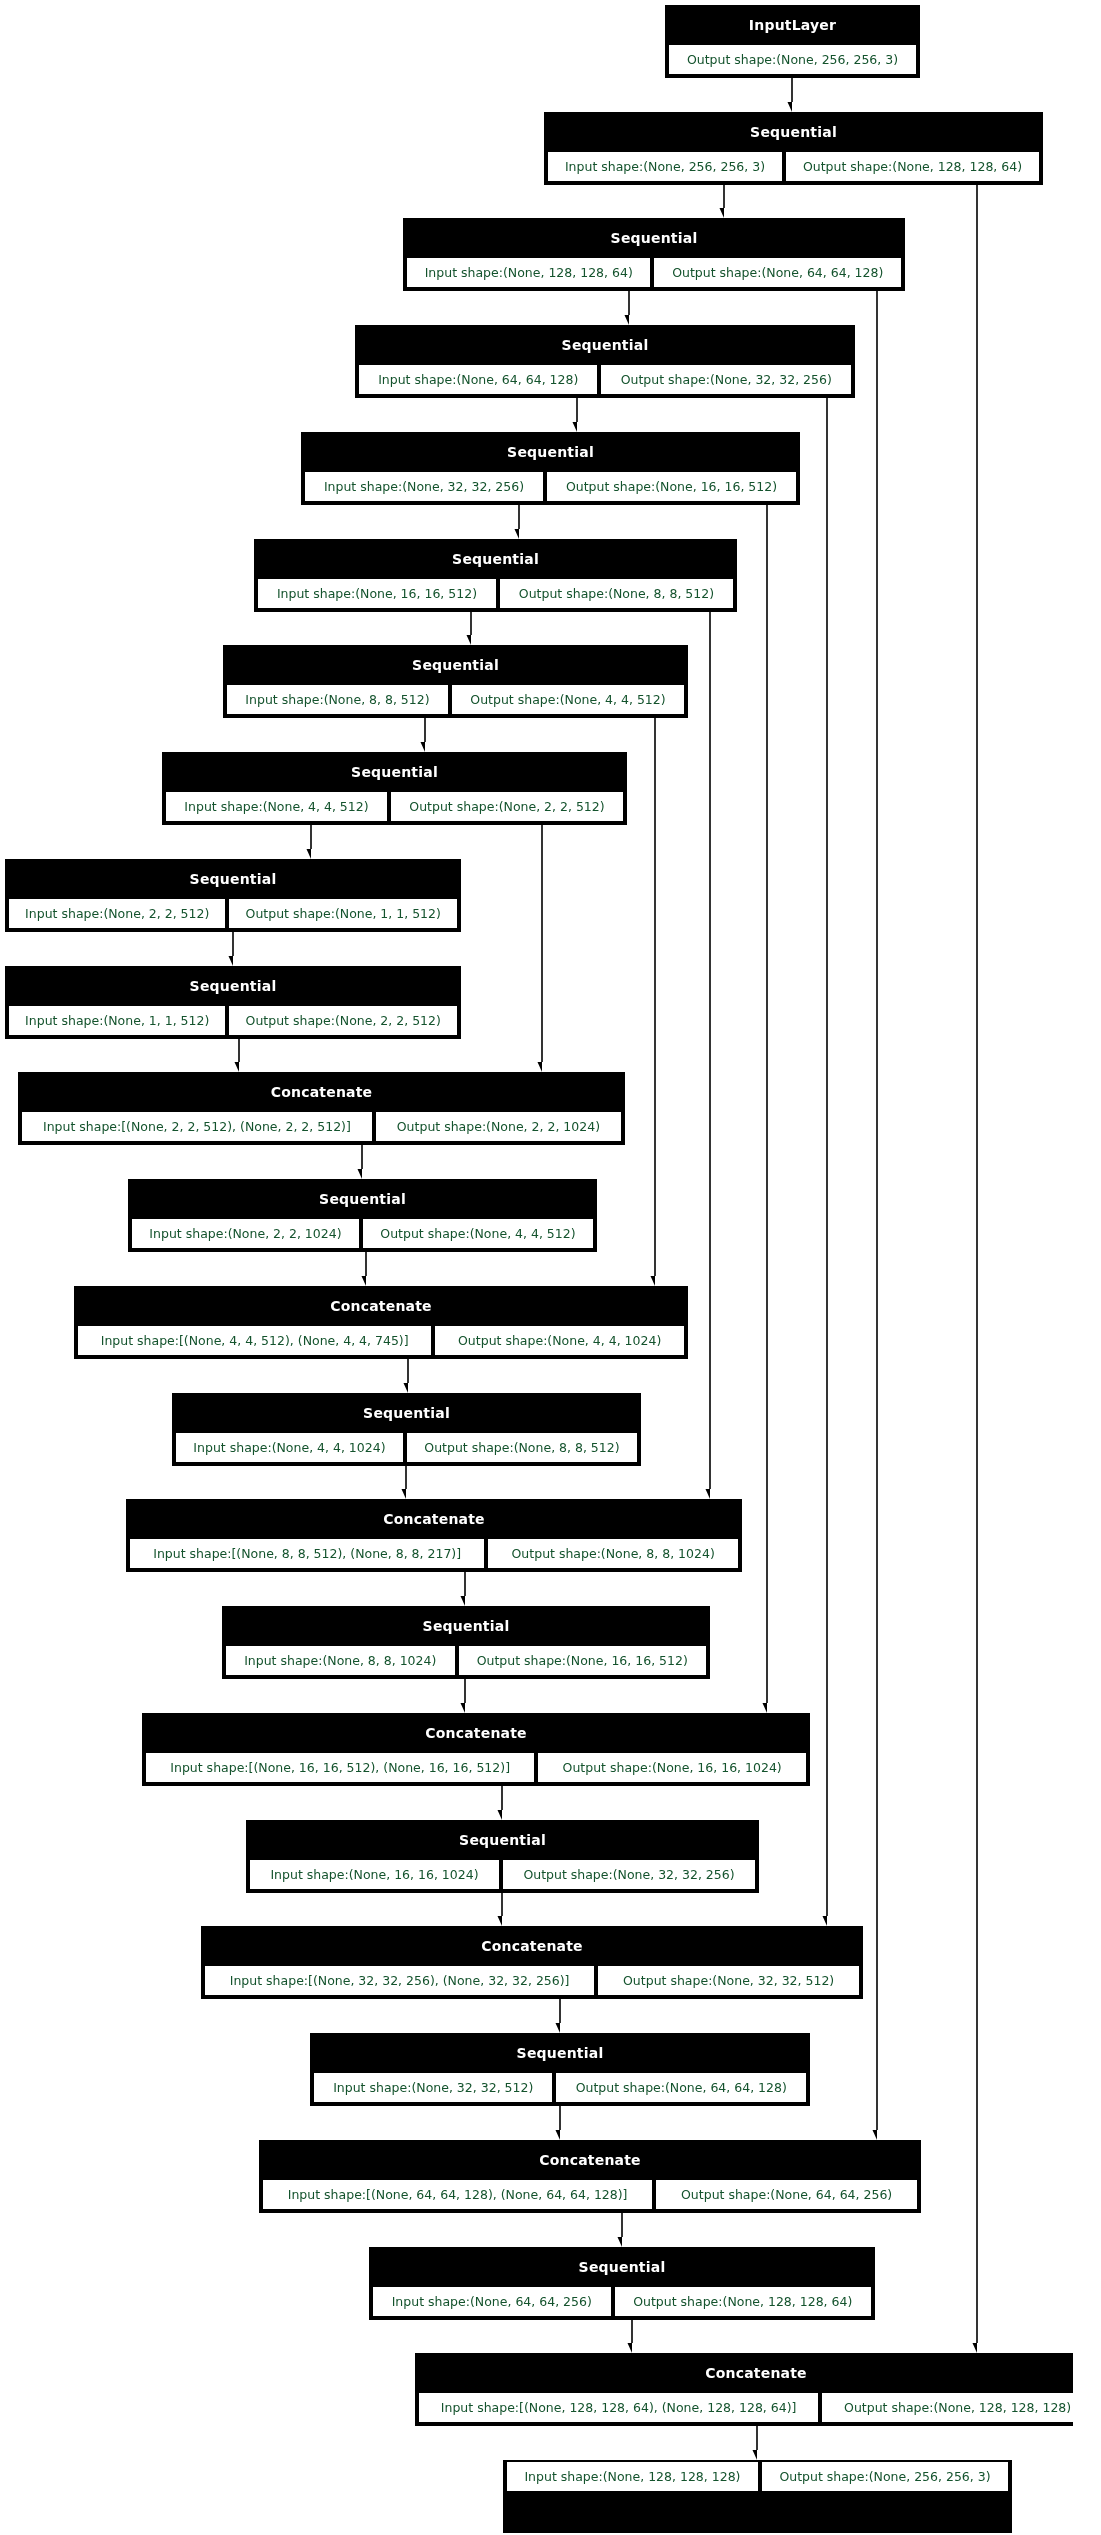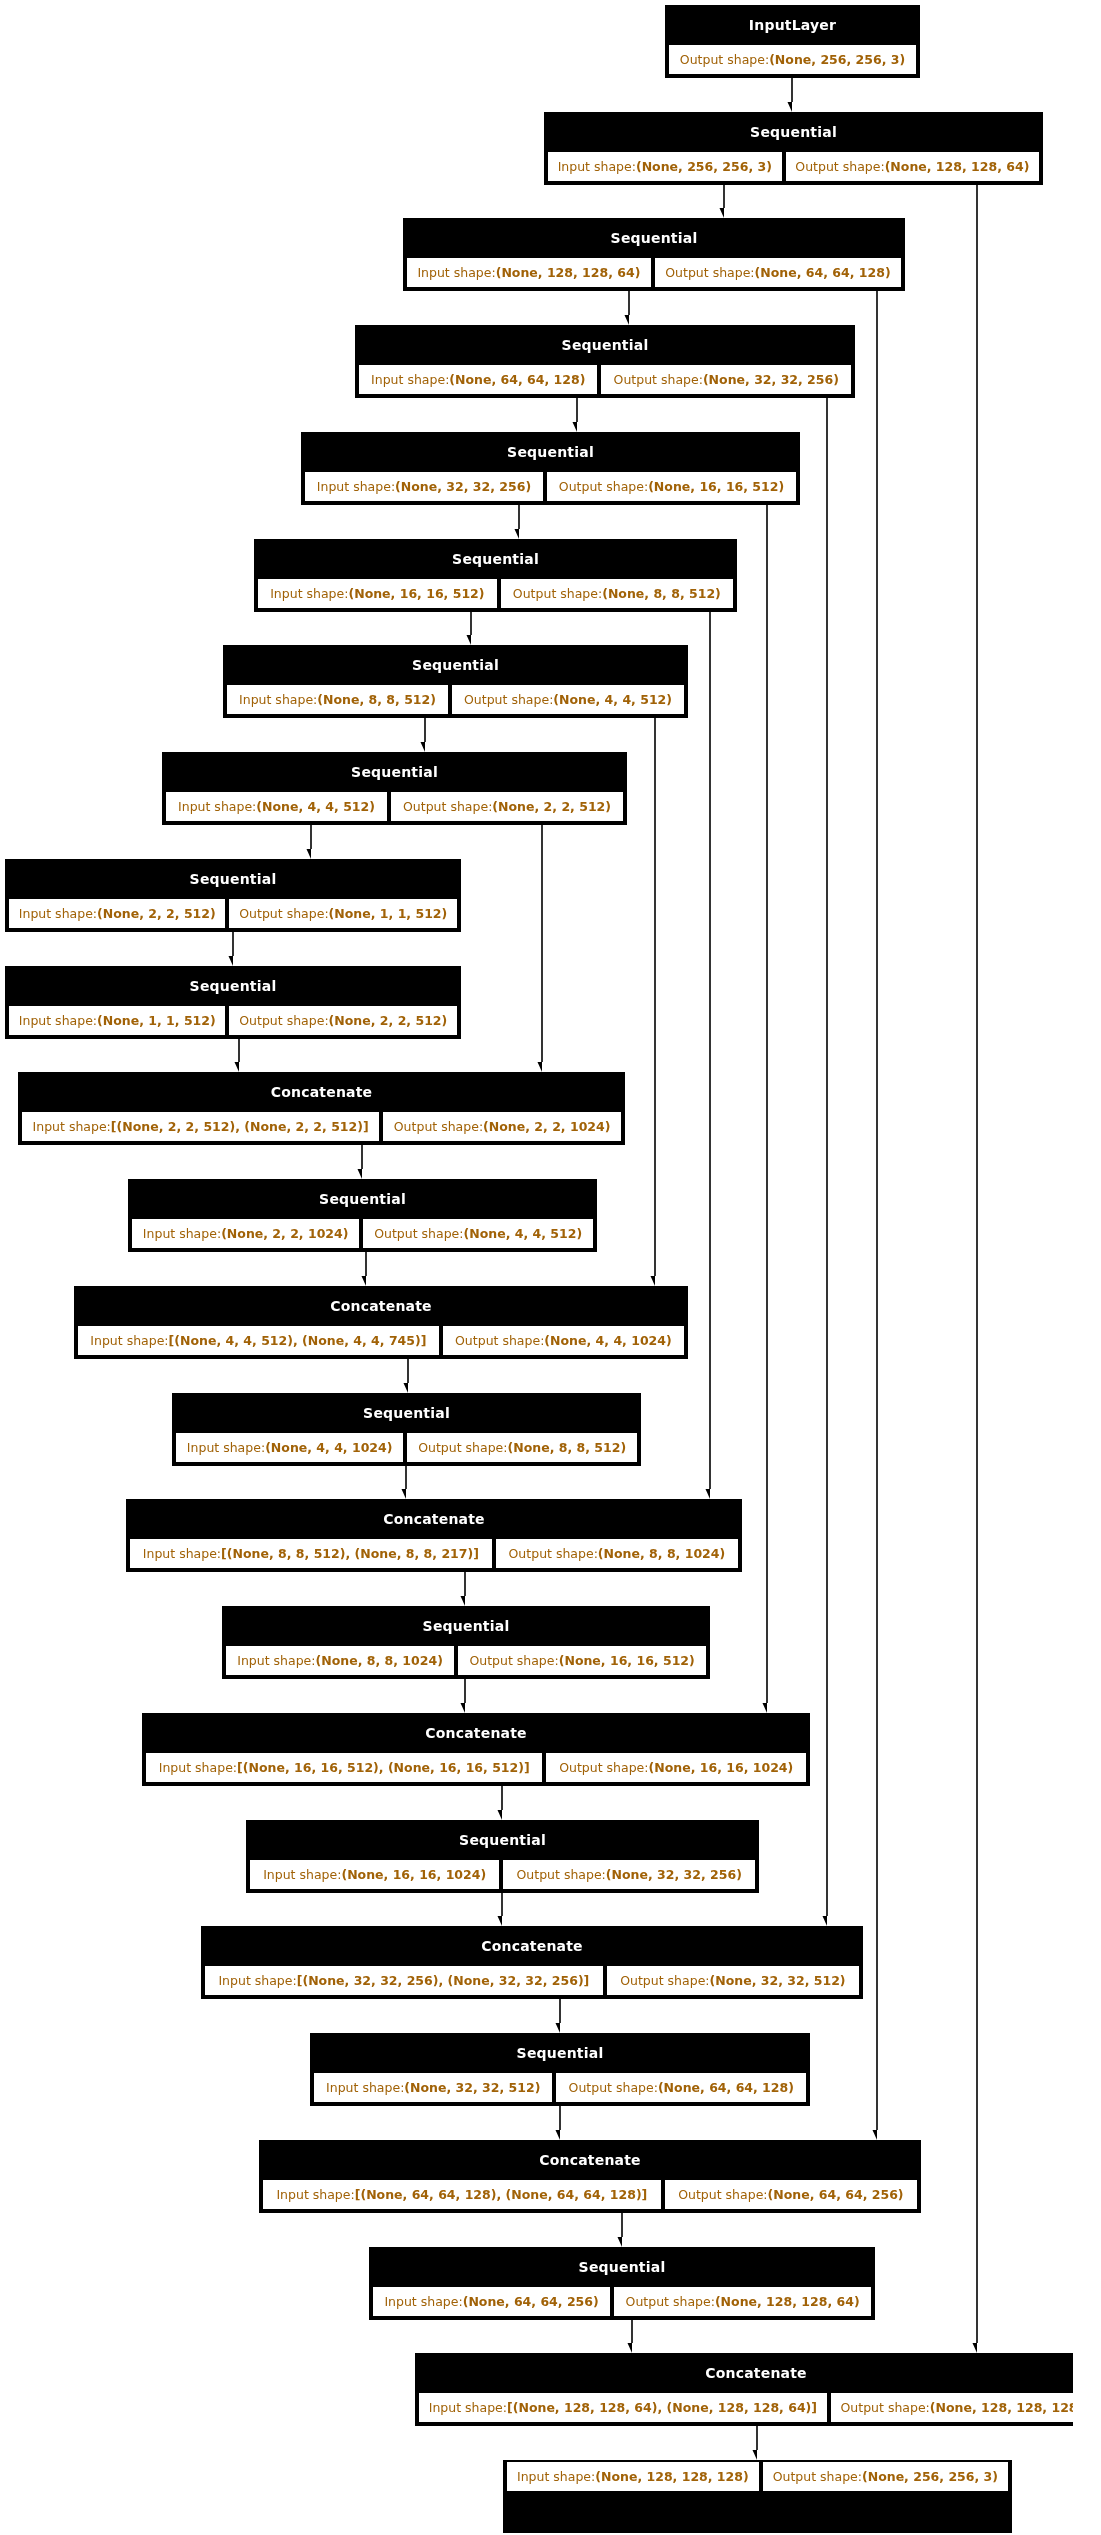--- a/index.html
+++ b/index.html
@@ -46,25 +46,25 @@
     border: 1.2px solid #000000;
     box-sizing: border-box;
     flex: 1 1 auto;
     min-width: 0;
     display: flex;
     align-items: center;
     justify-content: center;
     white-space: nowrap;
     overflow: hidden;
     font-size: 12.5px;
-    color: #a16207;
+    color: #14532d;
     padding: 0 4px;
   }
   .cell .lbl { font-weight: normal; }
-  .cell .val { font-weight: bold; }
+  .cell .val { font-weight: normal; }
 </style>
 </head>
 <body>
 
 <div class="canvas">
   <svg class="edges" viewBox="0 0 1101 2535" xmlns="http://www.w3.org/2000/svg">
     <defs>
       <marker id="arrowhead" markerUnits="userSpaceOnUse" markerWidth="12" markerHeight="12" refX="0" refY="0" orient="auto">
         <path d="M0,-4.5 L0,4.5 L10,0 Z" fill="#000000"></path>
       </marker>

